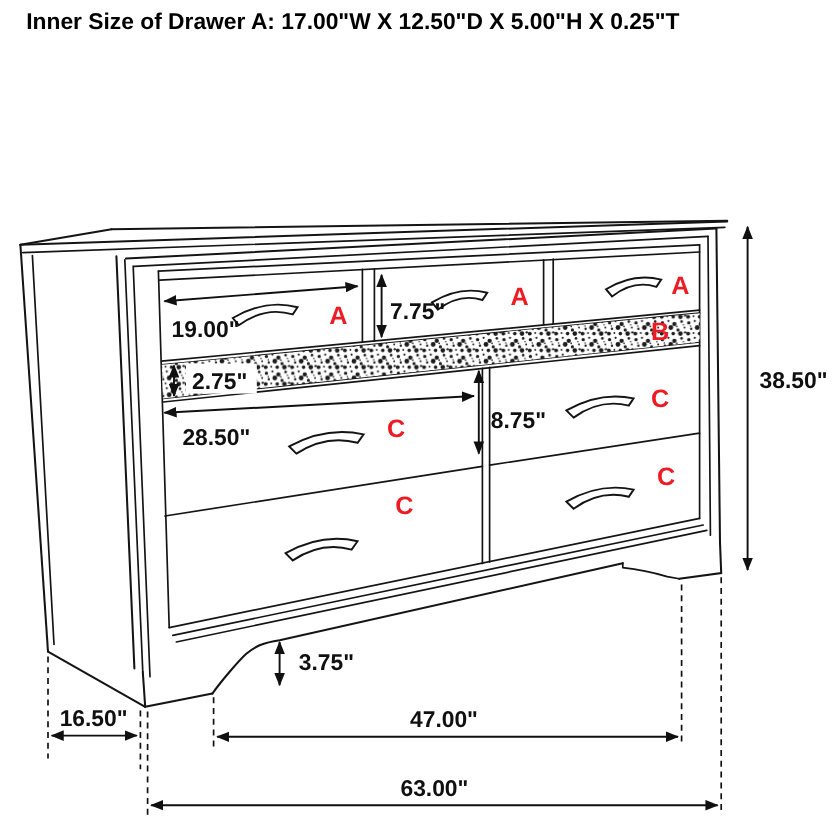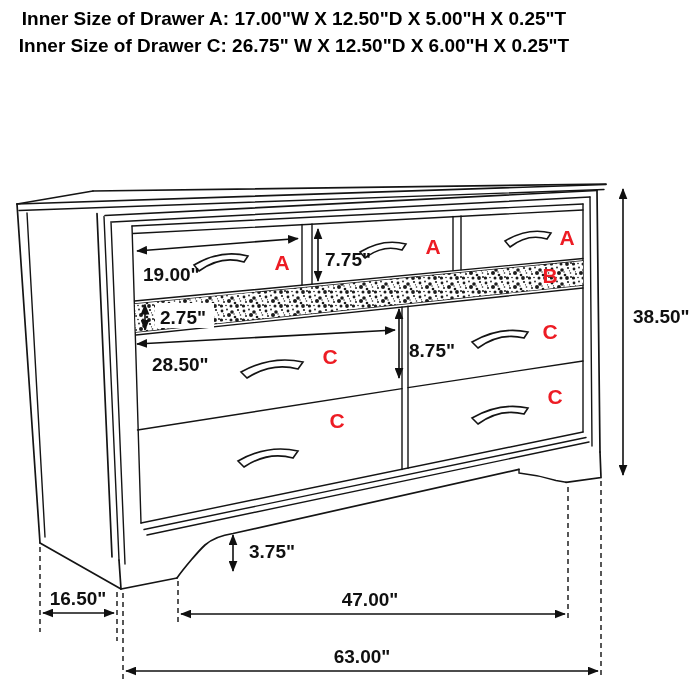--- a/index.html
+++ b/index.html
@@ -16,21 +16,20 @@
   .dimln{stroke:#101010;stroke-width:1.6;fill:none;}
   .dash{stroke:#101010;stroke-width:1.4;fill:none;stroke-dasharray:5 4;}
   .handle{fill:#ffffff;stroke:#141414;stroke-width:1.6;}
   .white{fill:#ffffff;stroke:none;}
 </style>
 </head>
 <body>
 
 <div class="header">
   <div>Inner Size of Drawer A: 17.00"W X 12.50"D X 5.00"H X 0.25"T</div>
-  <div>Inner Size of Drawer C: 26.75" W X 12.50"D X 6.00"H X 0.25"T</div>
 </div>
 
 <svg class="stage" viewBox="0 0 700 700">
   <defs>
     <marker id="ah" viewBox="0 0 10 8" refX="9.2" refY="4" markerWidth="11" markerHeight="9" markerUnits="userSpaceOnUse" orient="auto-start-reverse">
       <path d="M0,0 L10,4 L0,8 Z" fill="#101010"></path>
     </marker>
     <pattern id="speckle" width="22" height="14" patternUnits="userSpaceOnUse">
       <rect width="22" height="14" fill="#ffffff"></rect>
       <g fill="#1c1c1c">

